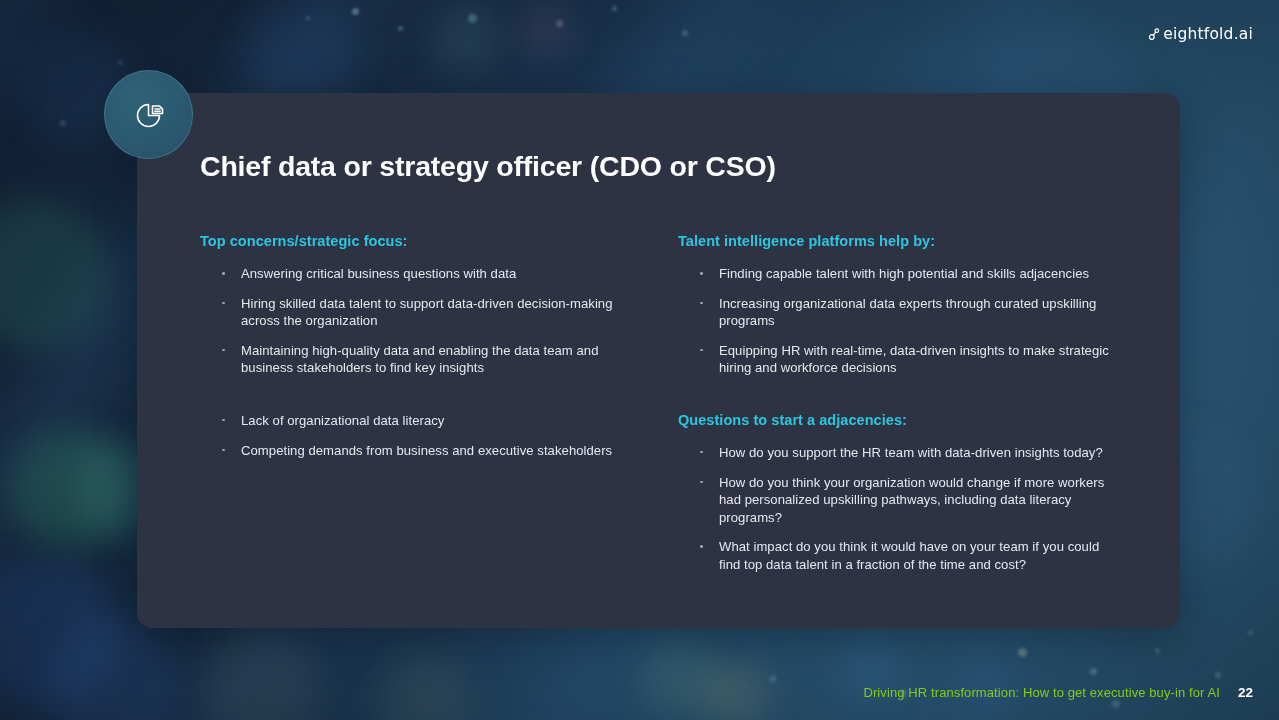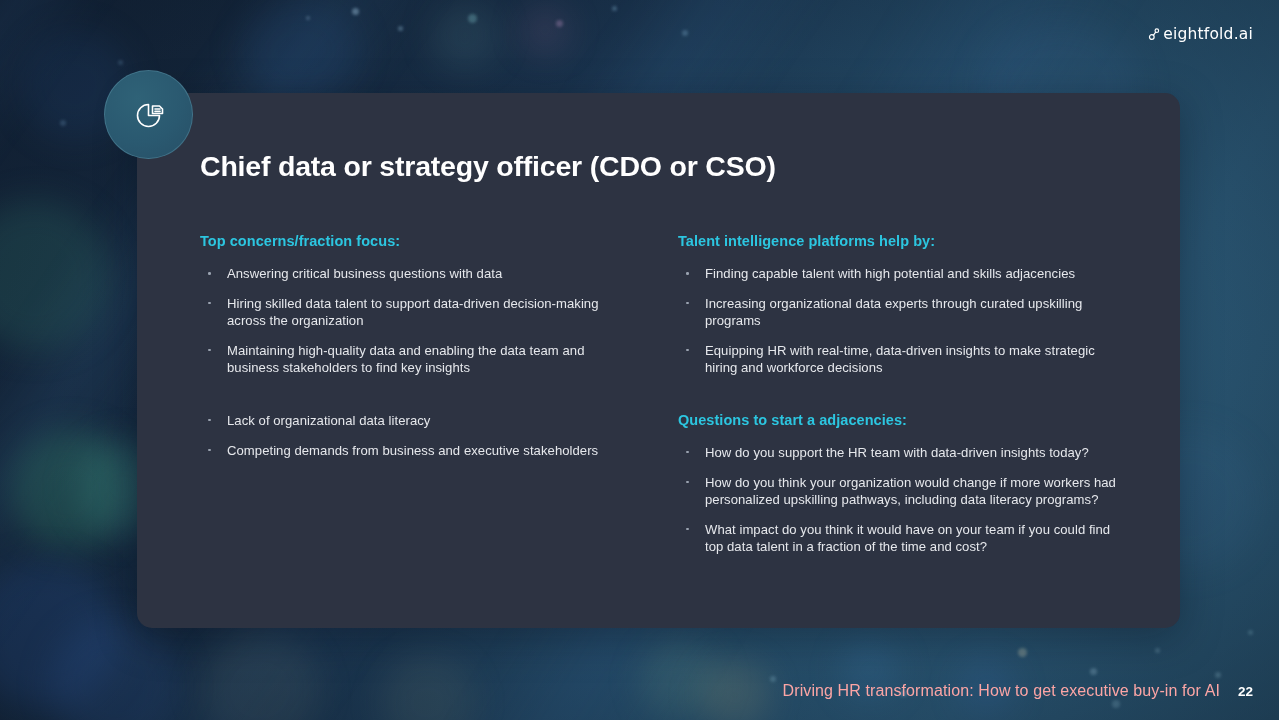--- a/index.html
+++ b/index.html
@@ -132,21 +132,21 @@
   .sec-head {
     color: #2cc6e0;
     font-size: 14.5px;
     font-weight: bold;
     margin: 0 0 16px 0;
     letter-spacing: 0.05px;
   }
 
   ul.bullets {
     list-style: none;
-    margin: 2px;
+    margin: 16px;
     padding: 0;
   }
   ul.bullets li {
     position: relative;
     padding-left: 25px;
     margin-bottom: 12px;
     color: #e6e8ec;
     font-size: 13.1px;
     line-height: 17.6px;
     letter-spacing: 0.05px;
@@ -167,22 +167,22 @@
   .footer {
     position: absolute;
     right: 26px;
     bottom: 20px;
     display: flex;
     align-items: center;
     gap: 18px;
     z-index: 12;
   }
   .footer-text {
-    color: #fca5a5;
-    font-size: 16px;
+    color: #84cc16;
+    font-size: 13px;
     letter-spacing: 0.1px;
   }
   .page-num {
     color: #ffffff;
     font-size: 13.5px;
     font-weight: bold;
   }
 </style>
 </head>
 <body>
@@ -254,21 +254,21 @@
     </svg>
   </div>
 
   <div class="title">Chief data or strategy officer (CDO or CSO)</div>
 
   <div class="cols">
 
     <div class="col">
 
       <div class="section">
-        <div class="sec-head">Top concerns/fraction focus:</div>
+        <div class="sec-head">Top concerns/strategic focus:</div>
         <ul class="bullets">
           <li>Answering critical business questions with data</li>
           <li>Hiring skilled data talent to support data-driven decision-making across the organization</li>
           <li>Maintaining high-quality data and enabling the data team and business stakeholders to find key insights</li>
         </ul>
       </div>
 
       <div class="section">
         <ul class="bullets">
           <li>Lack of organizational data literacy</li>

